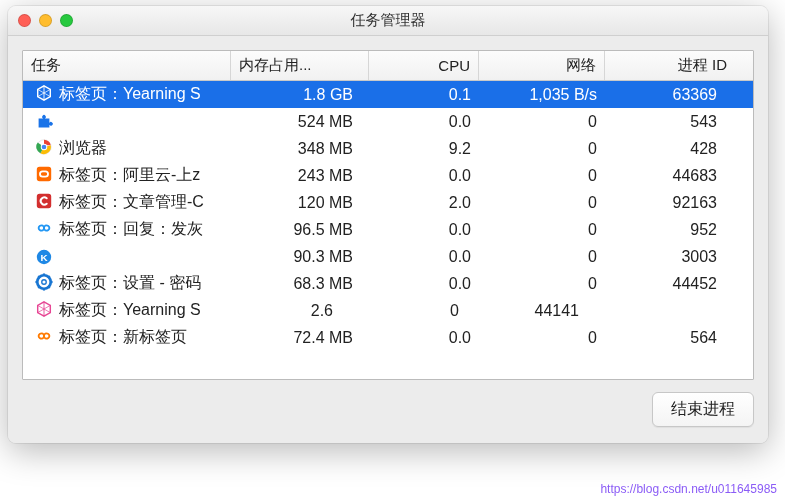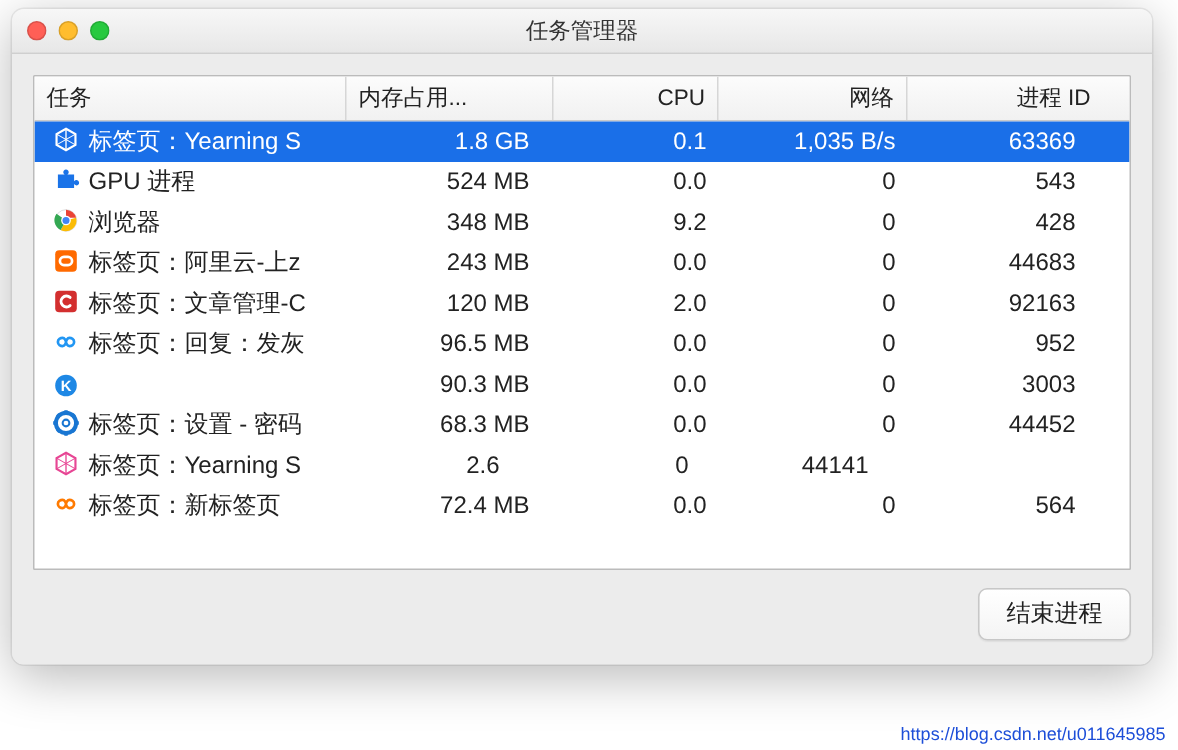--- a/index.html
+++ b/index.html
@@ -84,21 +84,21 @@
     background: linear-gradient(#ffffff,#f4f4f4);
     border: 1px solid #c7c7c7;
     border-radius: 6px;
     box-shadow: 0 1px 1px rgba(0,0,0,0.06);
     color: #222;
   }
   .watermark {
     position: absolute;
     right: 8px; bottom: 4px;
     font-size: 12px;
-    color: #1d4ed8;
+    color: #8b5cf6;
     font-family: Arial, sans-serif;
   }
 </style>
 </head>
 <body>
 
 <div class="window">
   <div class="titlebar">
     <div class="traffic">
       <div class="light red"></div>
@@ -135,21 +135,20 @@
             <div class="td col-net">1,035 B/s</div>
             <div class="td col-pid">63369</div>
           </div>
           <div class="tr">
             <div class="td col-task">
               <span class="icon">
                 <svg viewBox="0 0 20 20" width="18" height="18">
                   <path d="M4 6 h5 a2 2 0 1 1 2 0 h5 v5 a2 2 0 1 1 0 2 v3 h-12z" fill="#1a73e8"></path>
                 </svg>
               </span>
-              <span class="task-label">GPU 进程</span>
             </div>
             <div class="td col-mem">524 MB</div>
             <div class="td col-cpu">0.0</div>
             <div class="td col-net">0</div>
             <div class="td col-pid">543</div>
           </div>
           <div class="tr">
             <div class="td col-task">
               <span class="icon">
                 <svg viewBox="0 0 20 20" width="18" height="18">

